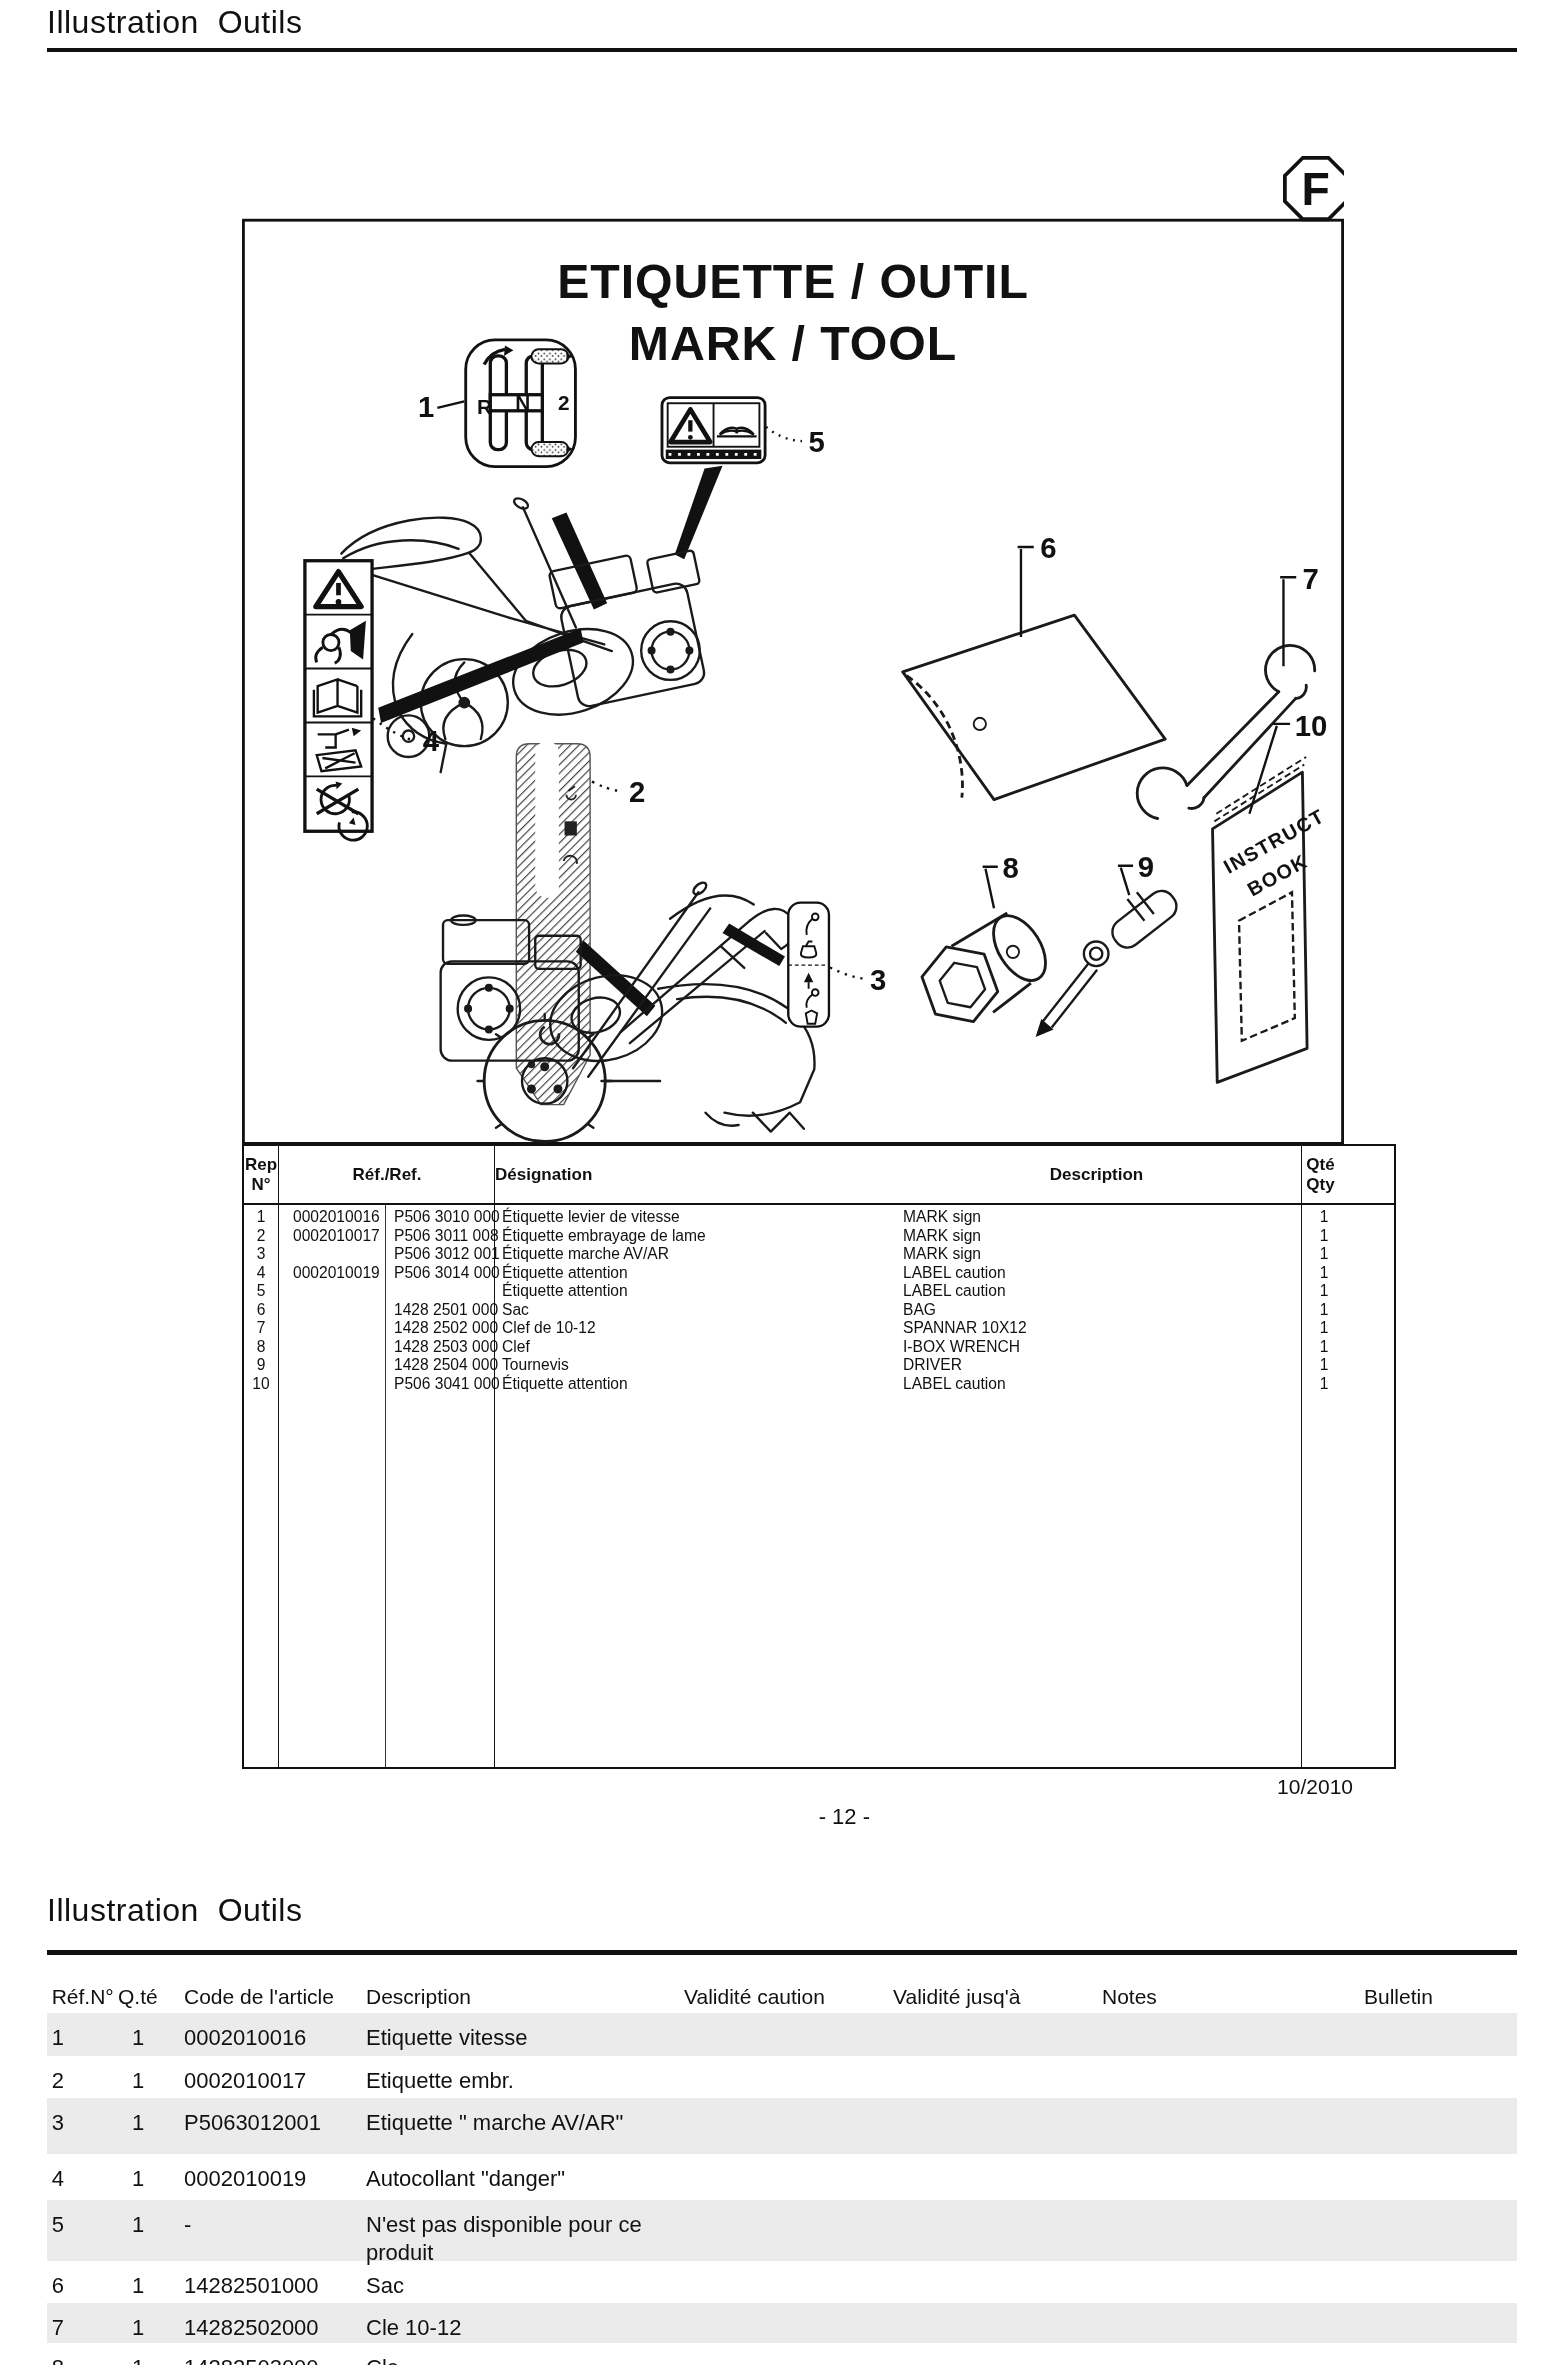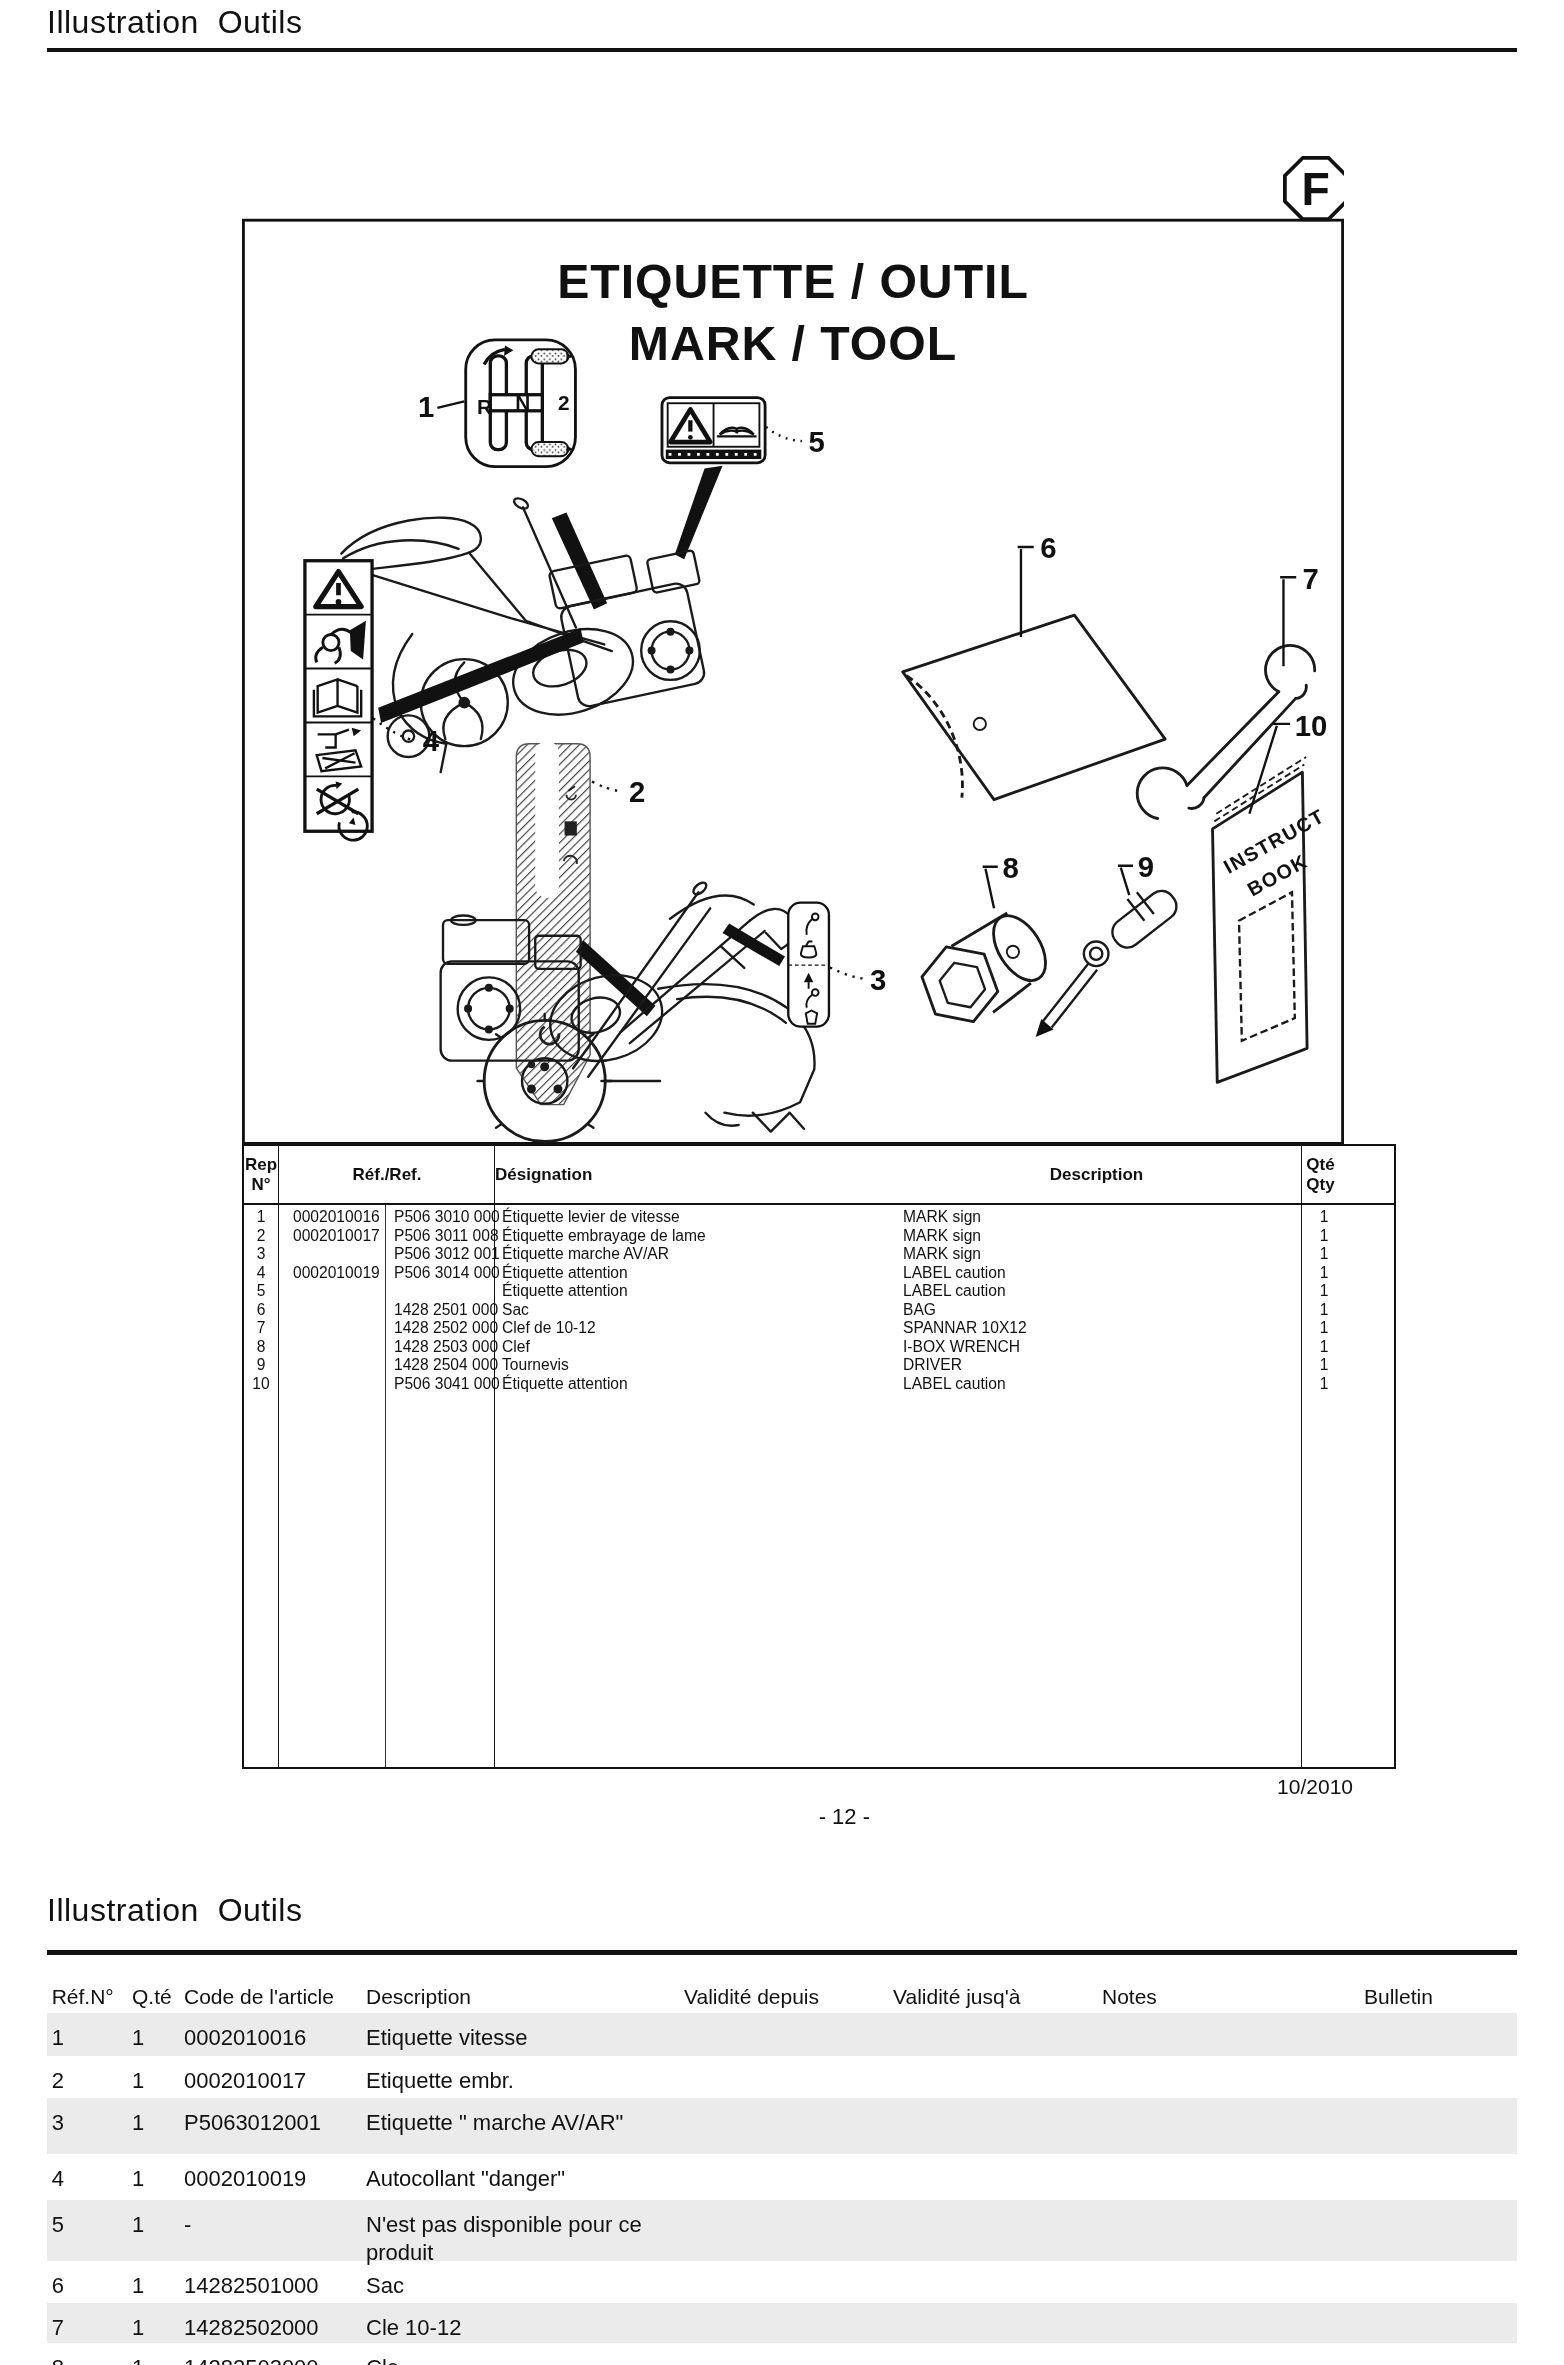--- a/index.html
+++ b/index.html
@@ -40,21 +40,21 @@
   .c-qty{left:1059px;width:42px;text-align:center;}
 
   .rev-date{left:1211px;top:1775px;width:142px;text-align:right;font-size:21px;}
   .page-num{left:719px;top:1804px;width:151px;text-align:right;font-size:22px;font-weight:500;}
 
   
   .b-title{left:47px;top:1892px;font-size:32px;font-weight:500;letter-spacing:0.5px;}
   .b-rule{left:47px;top:1950px;width:1470px;height:4.7px;background:#111;}
   .b-head{left:47px;top:1985px;width:1470px;height:27.4px;font-size:21px;}
   .b-head span{position:absolute;top:0;white-space:nowrap;}
-  .bh-ref{left:4.7px;} .bh-qty{left:85px;} .bh-code{left:137px;} .bh-desc{left:319px;}
+  .bh-ref{left:4.7px;} .bh-qty{left:71px;} .bh-code{left:137px;} .bh-desc{left:319px;}
   .bh-vfrom{left:637px;} .bh-vto{left:846px;} .bh-notes{left:1055px;} .bh-bull{left:1317px;}
   .b-table{left:47px;top:2013px;width:1470px;}
   .brow{position:relative;font-size:22px;line-height:25.5px;}
   .brow span{position:absolute;top:12.3px;white-space:nowrap;}
   .brow .bc-ref{left:4.7px;} .brow .bc-qty{left:85px;} .brow .bc-code{left:137px;}
   .brow .bc-desc{left:319px;} .brow .bc-desc2{left:319px;top:40px;}
   .gray{background:#ebebeb;}
   .h90{height:43px;} .h88{height:42px;} .h118{height:56px;} .h98{height:46px;}
   .h128{height:61px;} .h84{height:40px;}
   svg text{font-family:"Liberation Sans",sans-serif;}
@@ -415,21 +415,21 @@
   <div class="abs page-num">- 12 -</div>
 
   <div class="abs b-title pre">Illustration  Outils</div>
   <div class="abs b-rule"></div>
 
   <div class="abs b-head">
     <span class="bh-ref">Réf.N°</span>
     <span class="bh-qty">Q.té</span>
     <span class="bh-code">Code de l'article</span>
     <span class="bh-desc">Description</span>
-    <span class="bh-vfrom">Validité depuis</span>
+    <span class="bh-vfrom">Validité caution</span>
     <span class="bh-vto">Validité jusq'à</span>
     <span class="bh-notes">Notes</span>
     <span class="bh-bull">Bulletin</span>
   </div>
 
   <div class="abs b-table">
     <div class="brow h90 gray">
         <span class="bc-ref">1</span>
         <span class="bc-qty">1</span>
         <span class="bc-code">0002010016</span>

